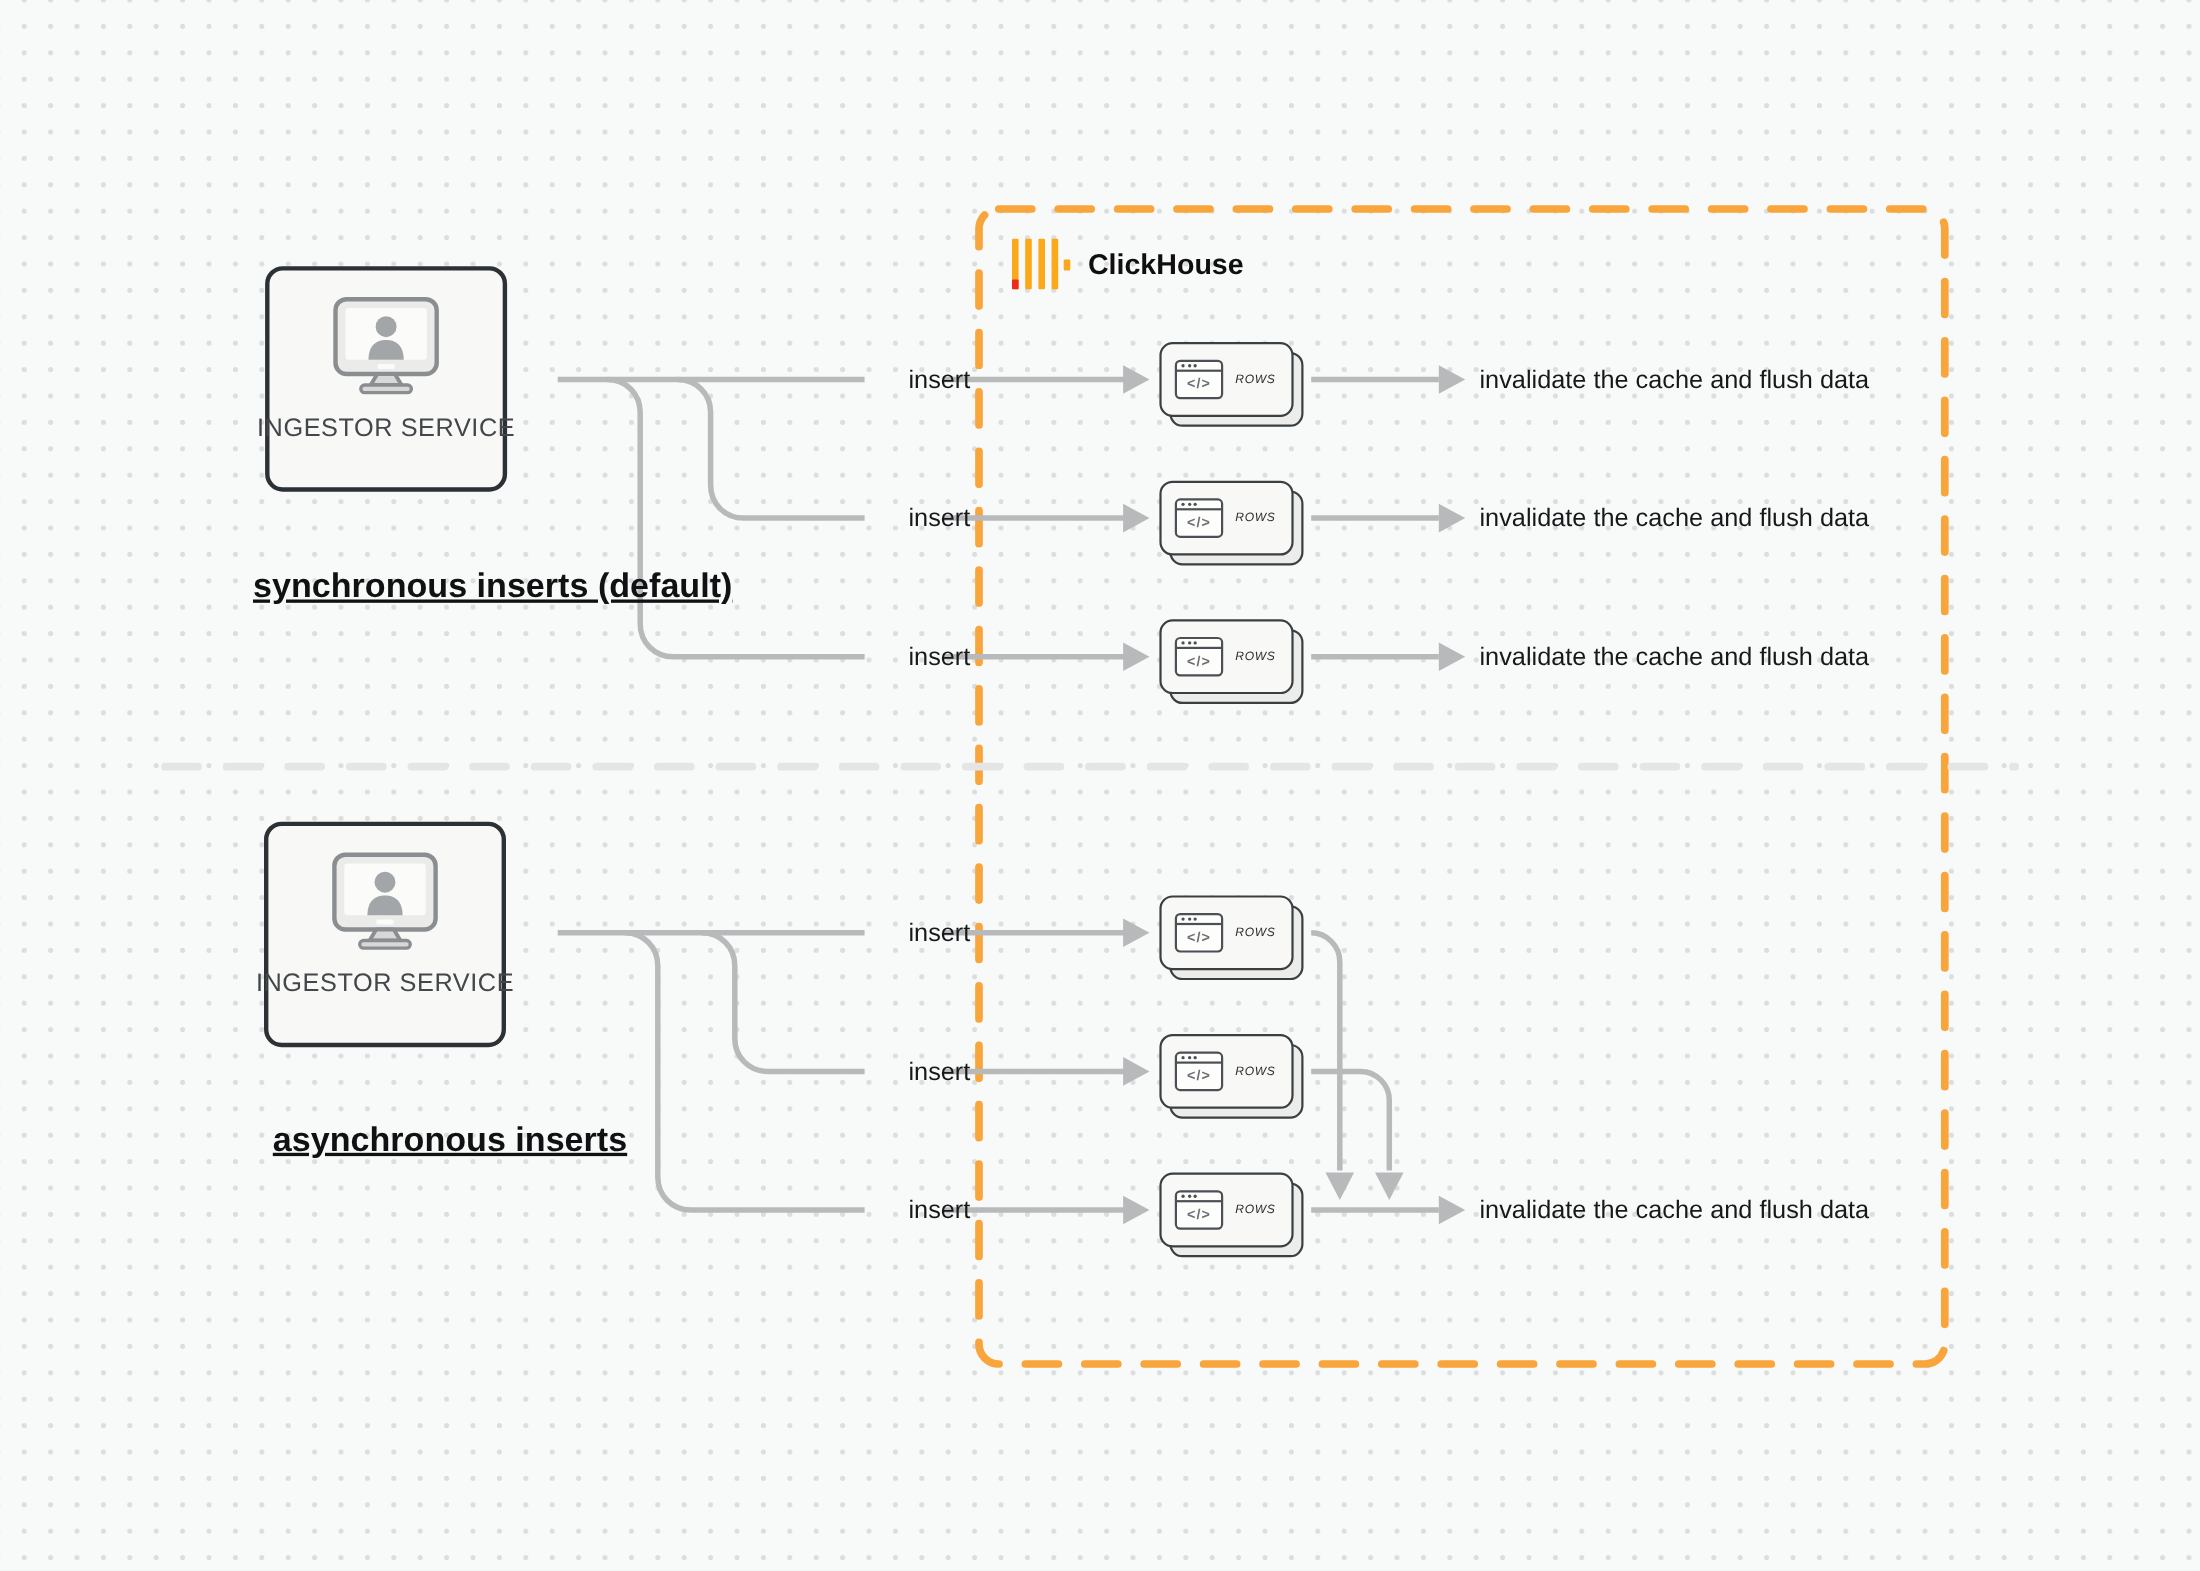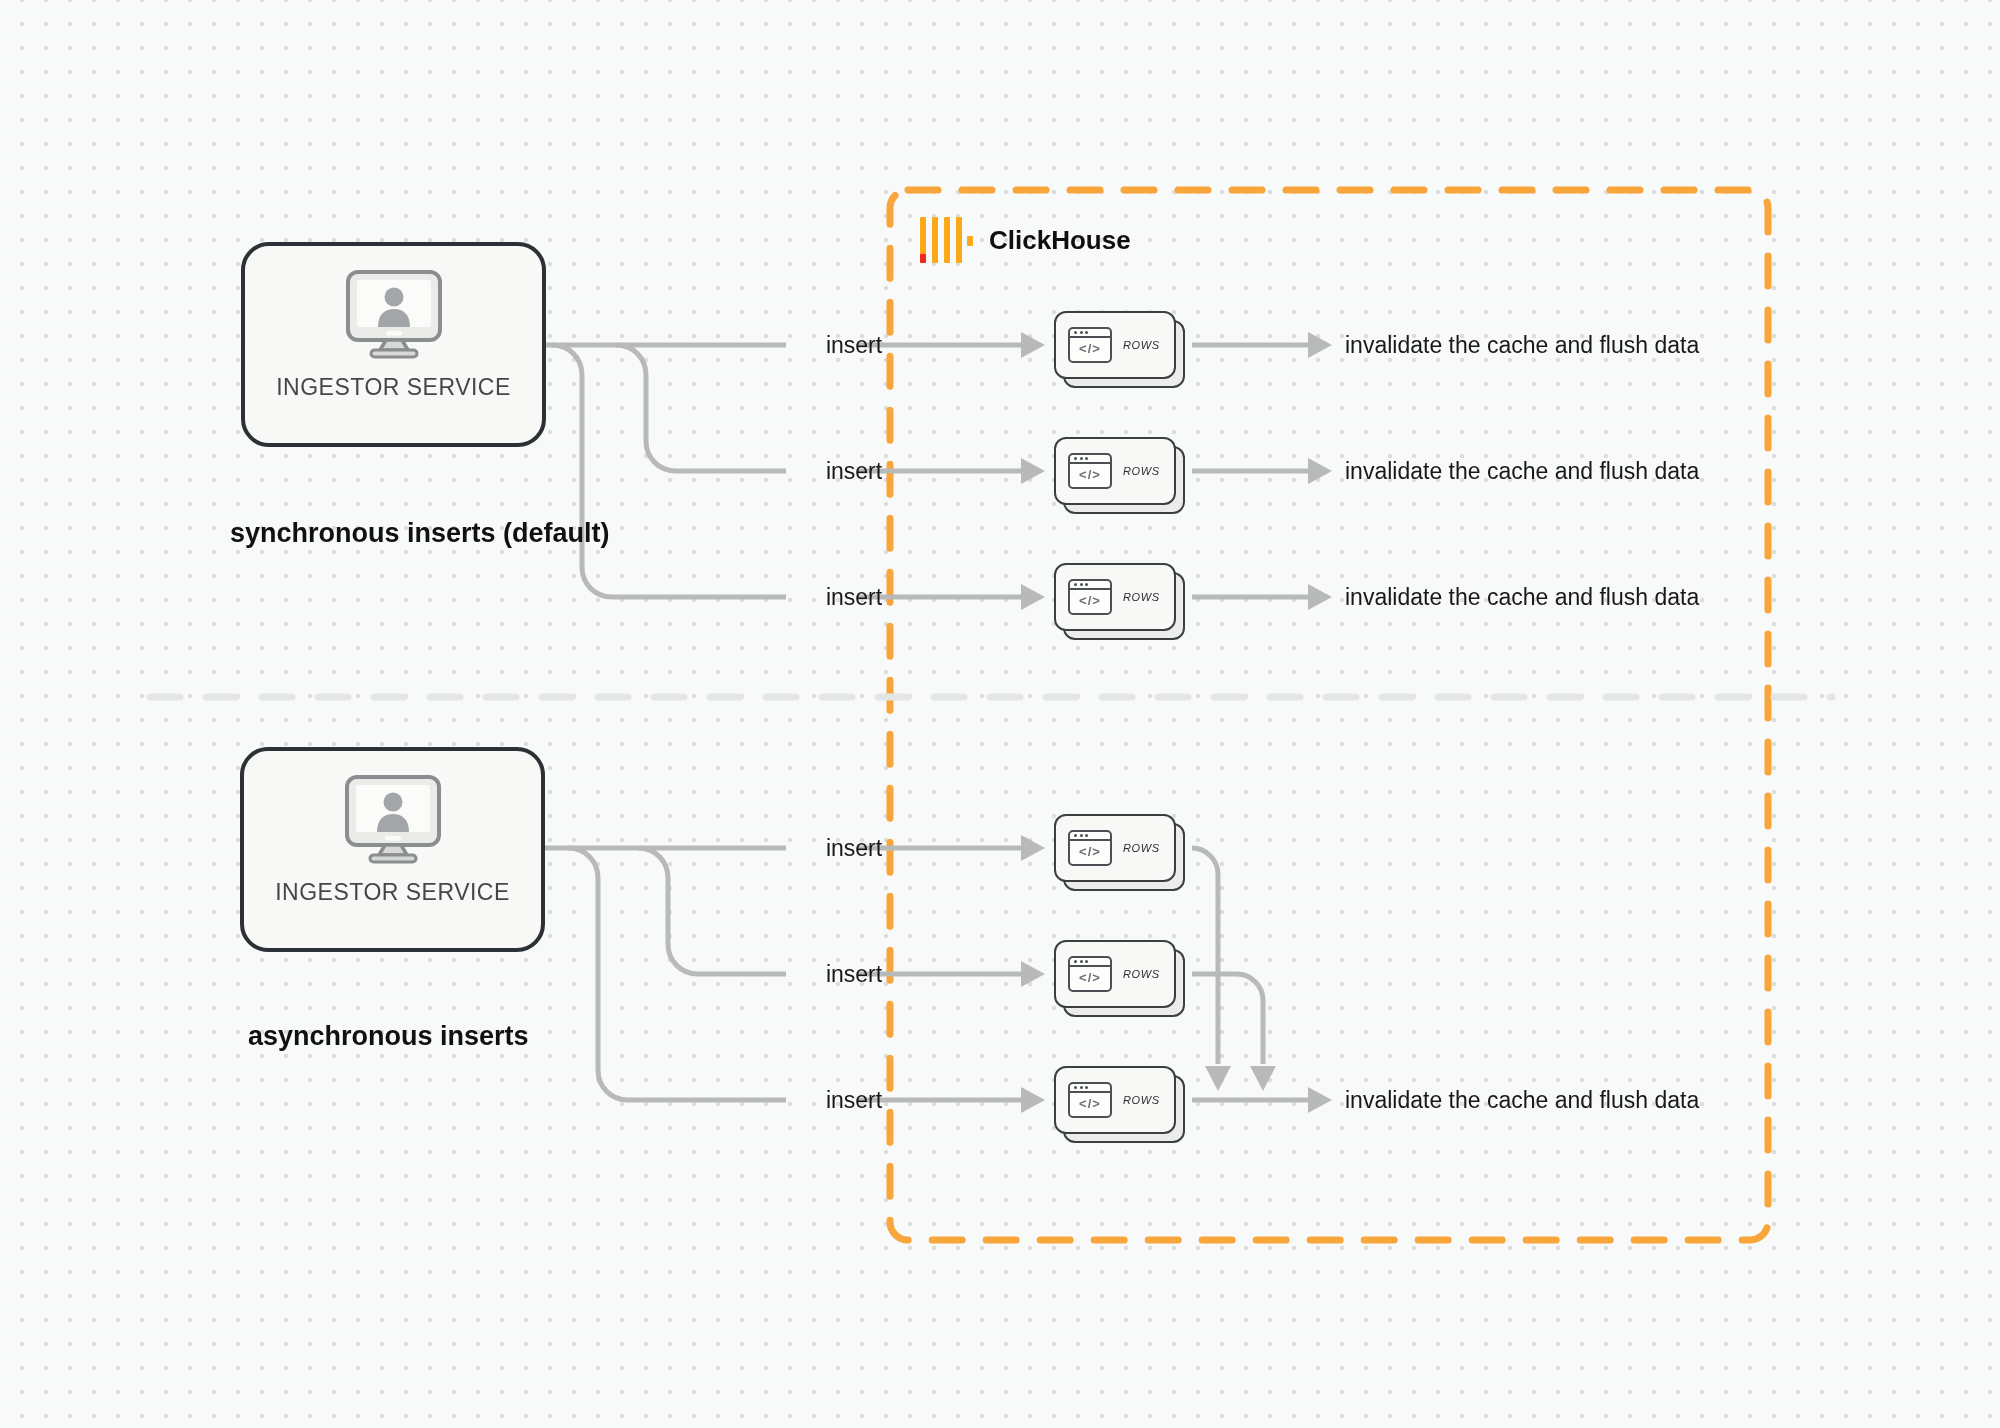--- a/index.html
+++ b/index.html
@@ -8,28 +8,28 @@
     background-color:#f8f9f9;
     background-image:radial-gradient(circle,#dcdddd 2px,transparent 2.6px);
     background-size:24px 24px;background-position:10px 12px;
     font-family:"Liberation Sans",sans-serif;color:#17181a;
   }
   svg.layer{position:absolute;left:0;top:0;z-index:1;}
   .conn{stroke:#b8b9ba;stroke-width:5;fill:none;stroke-linejoin:round;}
   .ah{fill:#b8b9ba;stroke:none;}
 
   .src-box{
-    position:absolute;width:305px;height:205px;box-sizing:border-box;
-    background:#f8f8f6;border:4px solid #2b3135;border-radius:28px;
+    position:absolute;width:220px;height:205px;box-sizing:border-box;
+    background:#f8f8f6;border:4px solid #2b3135;border-radius:16px;
     display:flex;flex-direction:column;align-items:center;z-index:2;
   }
   .src-box .icon-wrap{margin-top:22px;}
   .src-label{font-size:23px;letter-spacing:0.5px;color:#43474b;margin-top:10px;white-space:nowrap;}
 
-  .caption{position:absolute;font-size:27px;font-weight:bold;color:#101113;transform:translateY(-50%);white-space:nowrap;z-index:3;}
+  .caption{position:absolute;font-size:31px;font-weight:bold;color:#101113;transform:translateY(-50%);white-space:nowrap;z-index:3;text-decoration:underline;}
 
   .insert-label,.result-label{position:absolute;font-size:23px;color:#17181a;white-space:nowrap;z-index:3;}
   .insert-label{transform:translate(-50%,-50%);margin-left:32px;}
   .result-label{transform:translateY(-50%);}
 
   .card{position:absolute;width:122px;height:68px;z-index:2;}
   .card::before{
     content:"";position:absolute;left:9px;top:9px;width:100%;height:100%;box-sizing:border-box;
     background:#ececea;border:2.5px solid #3a3f42;border-radius:12px;z-index:-1;
   }

